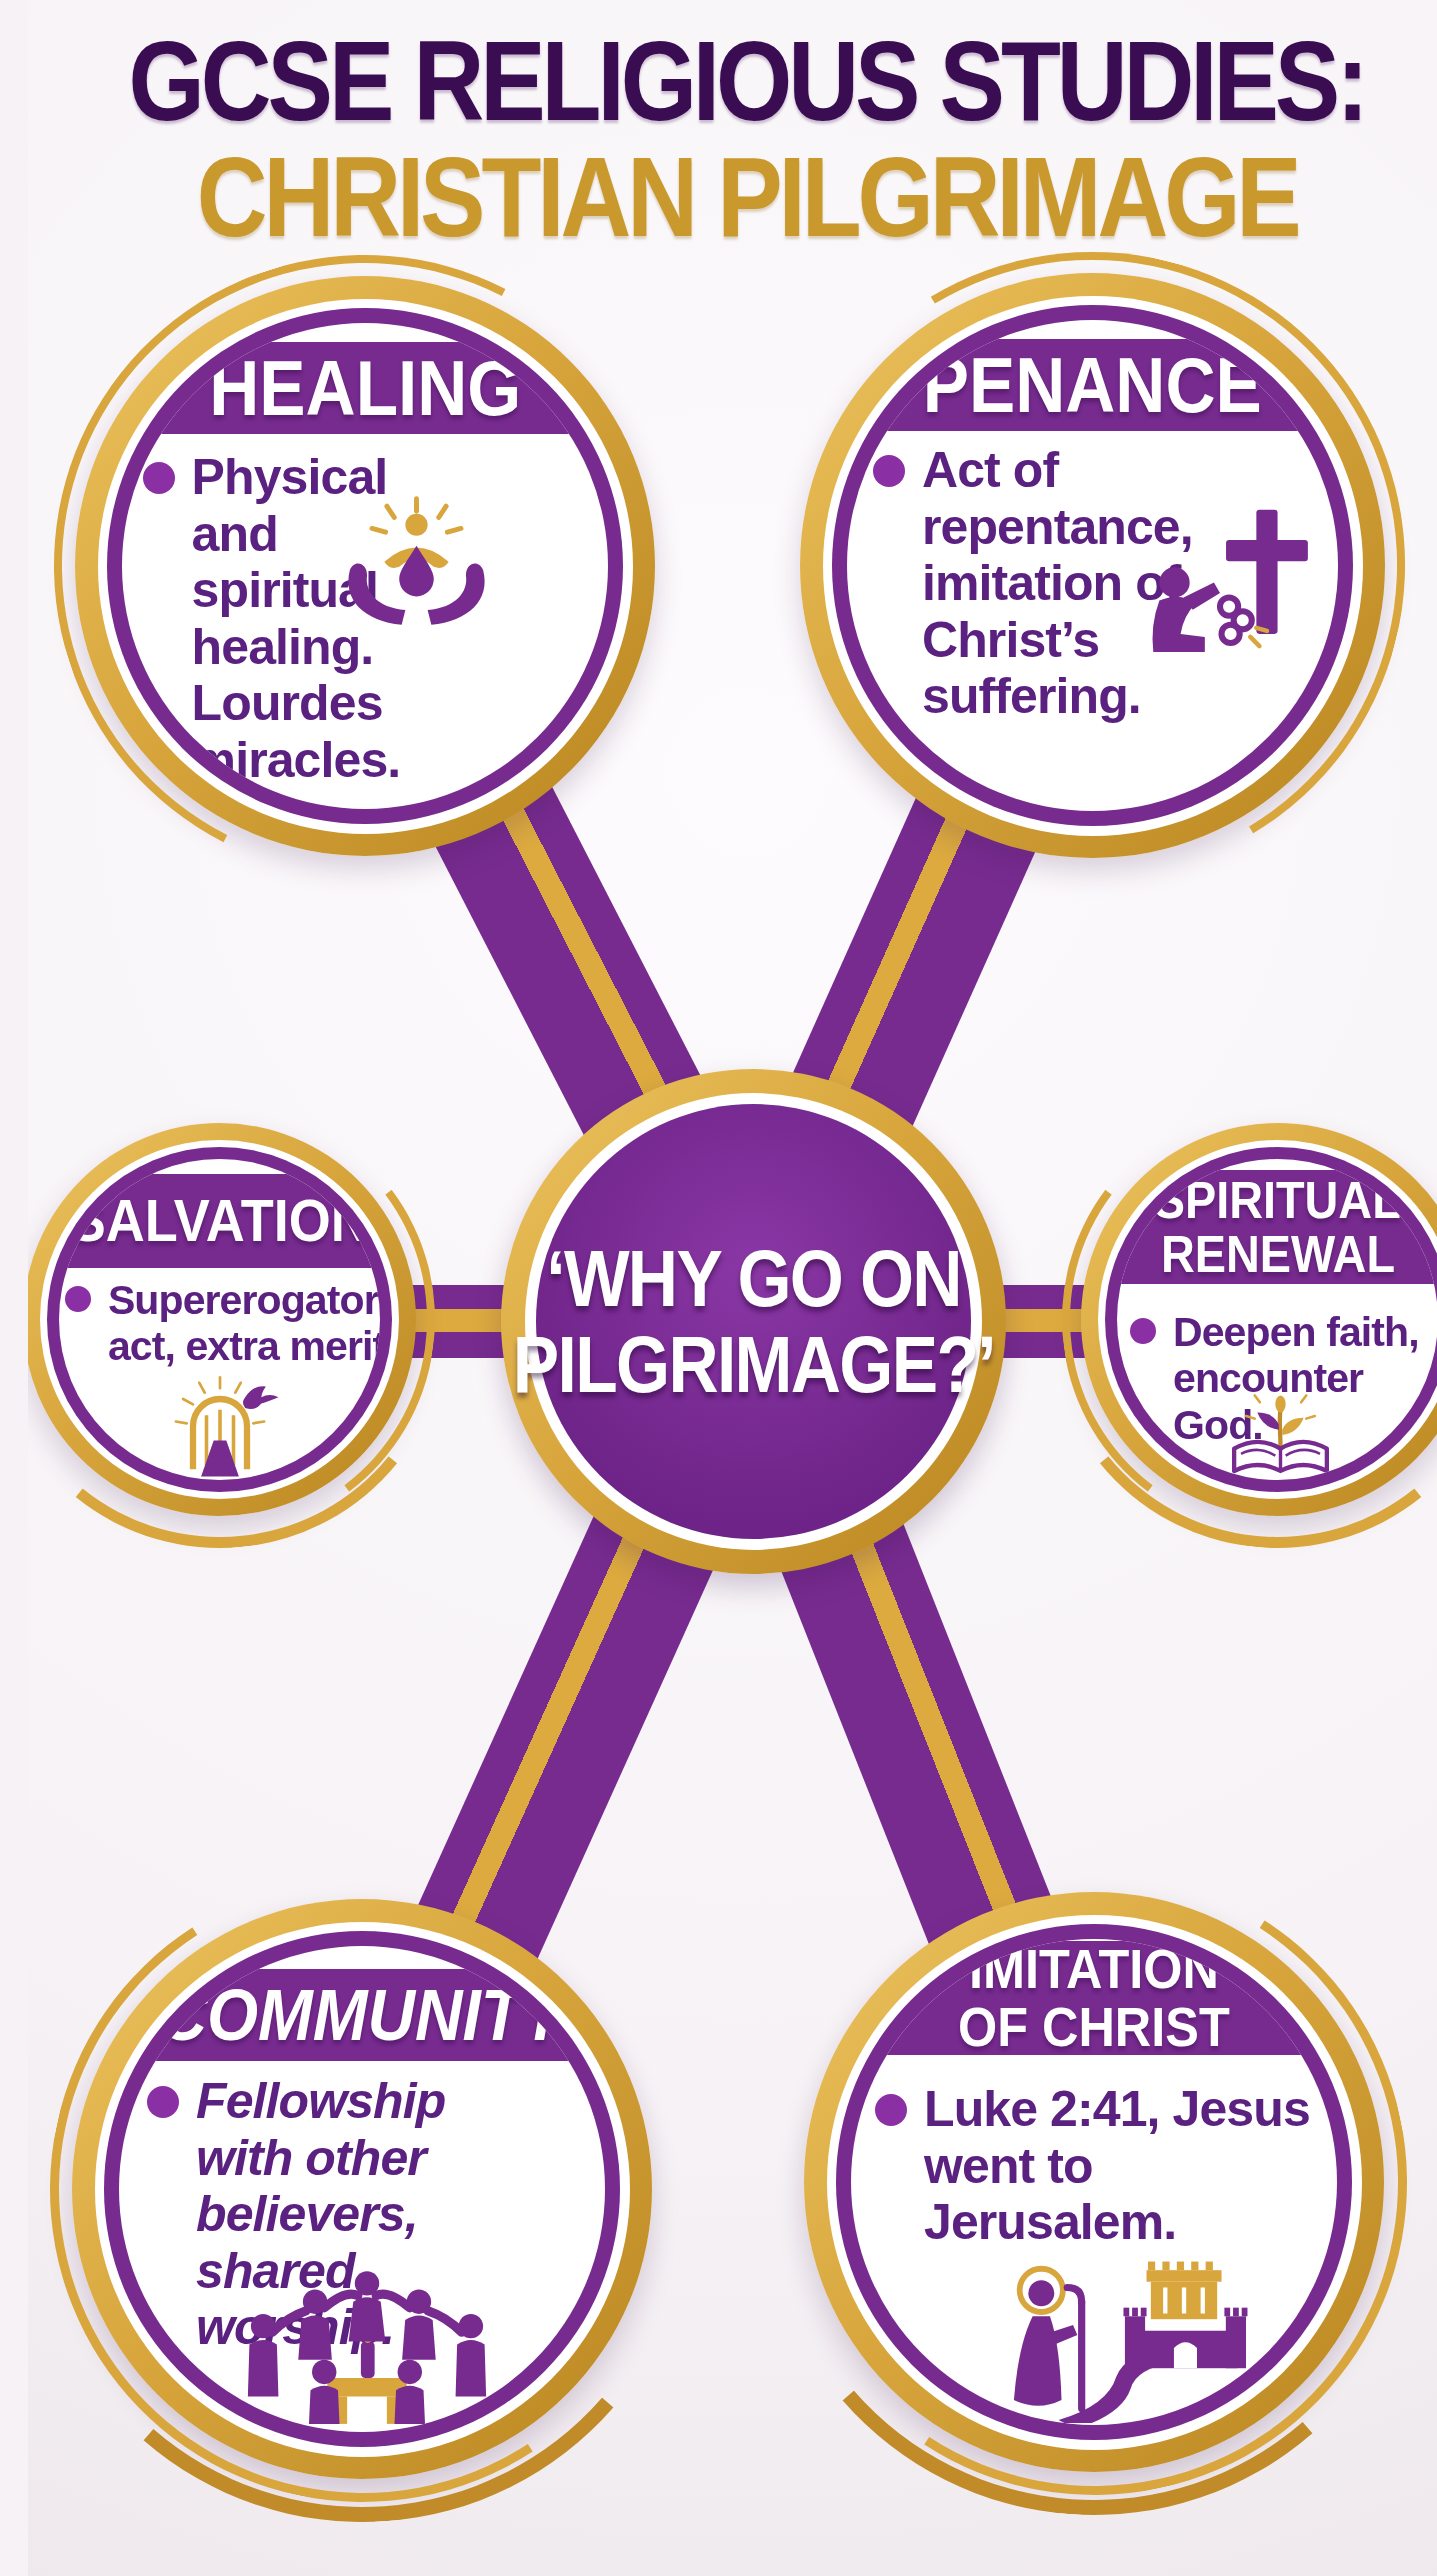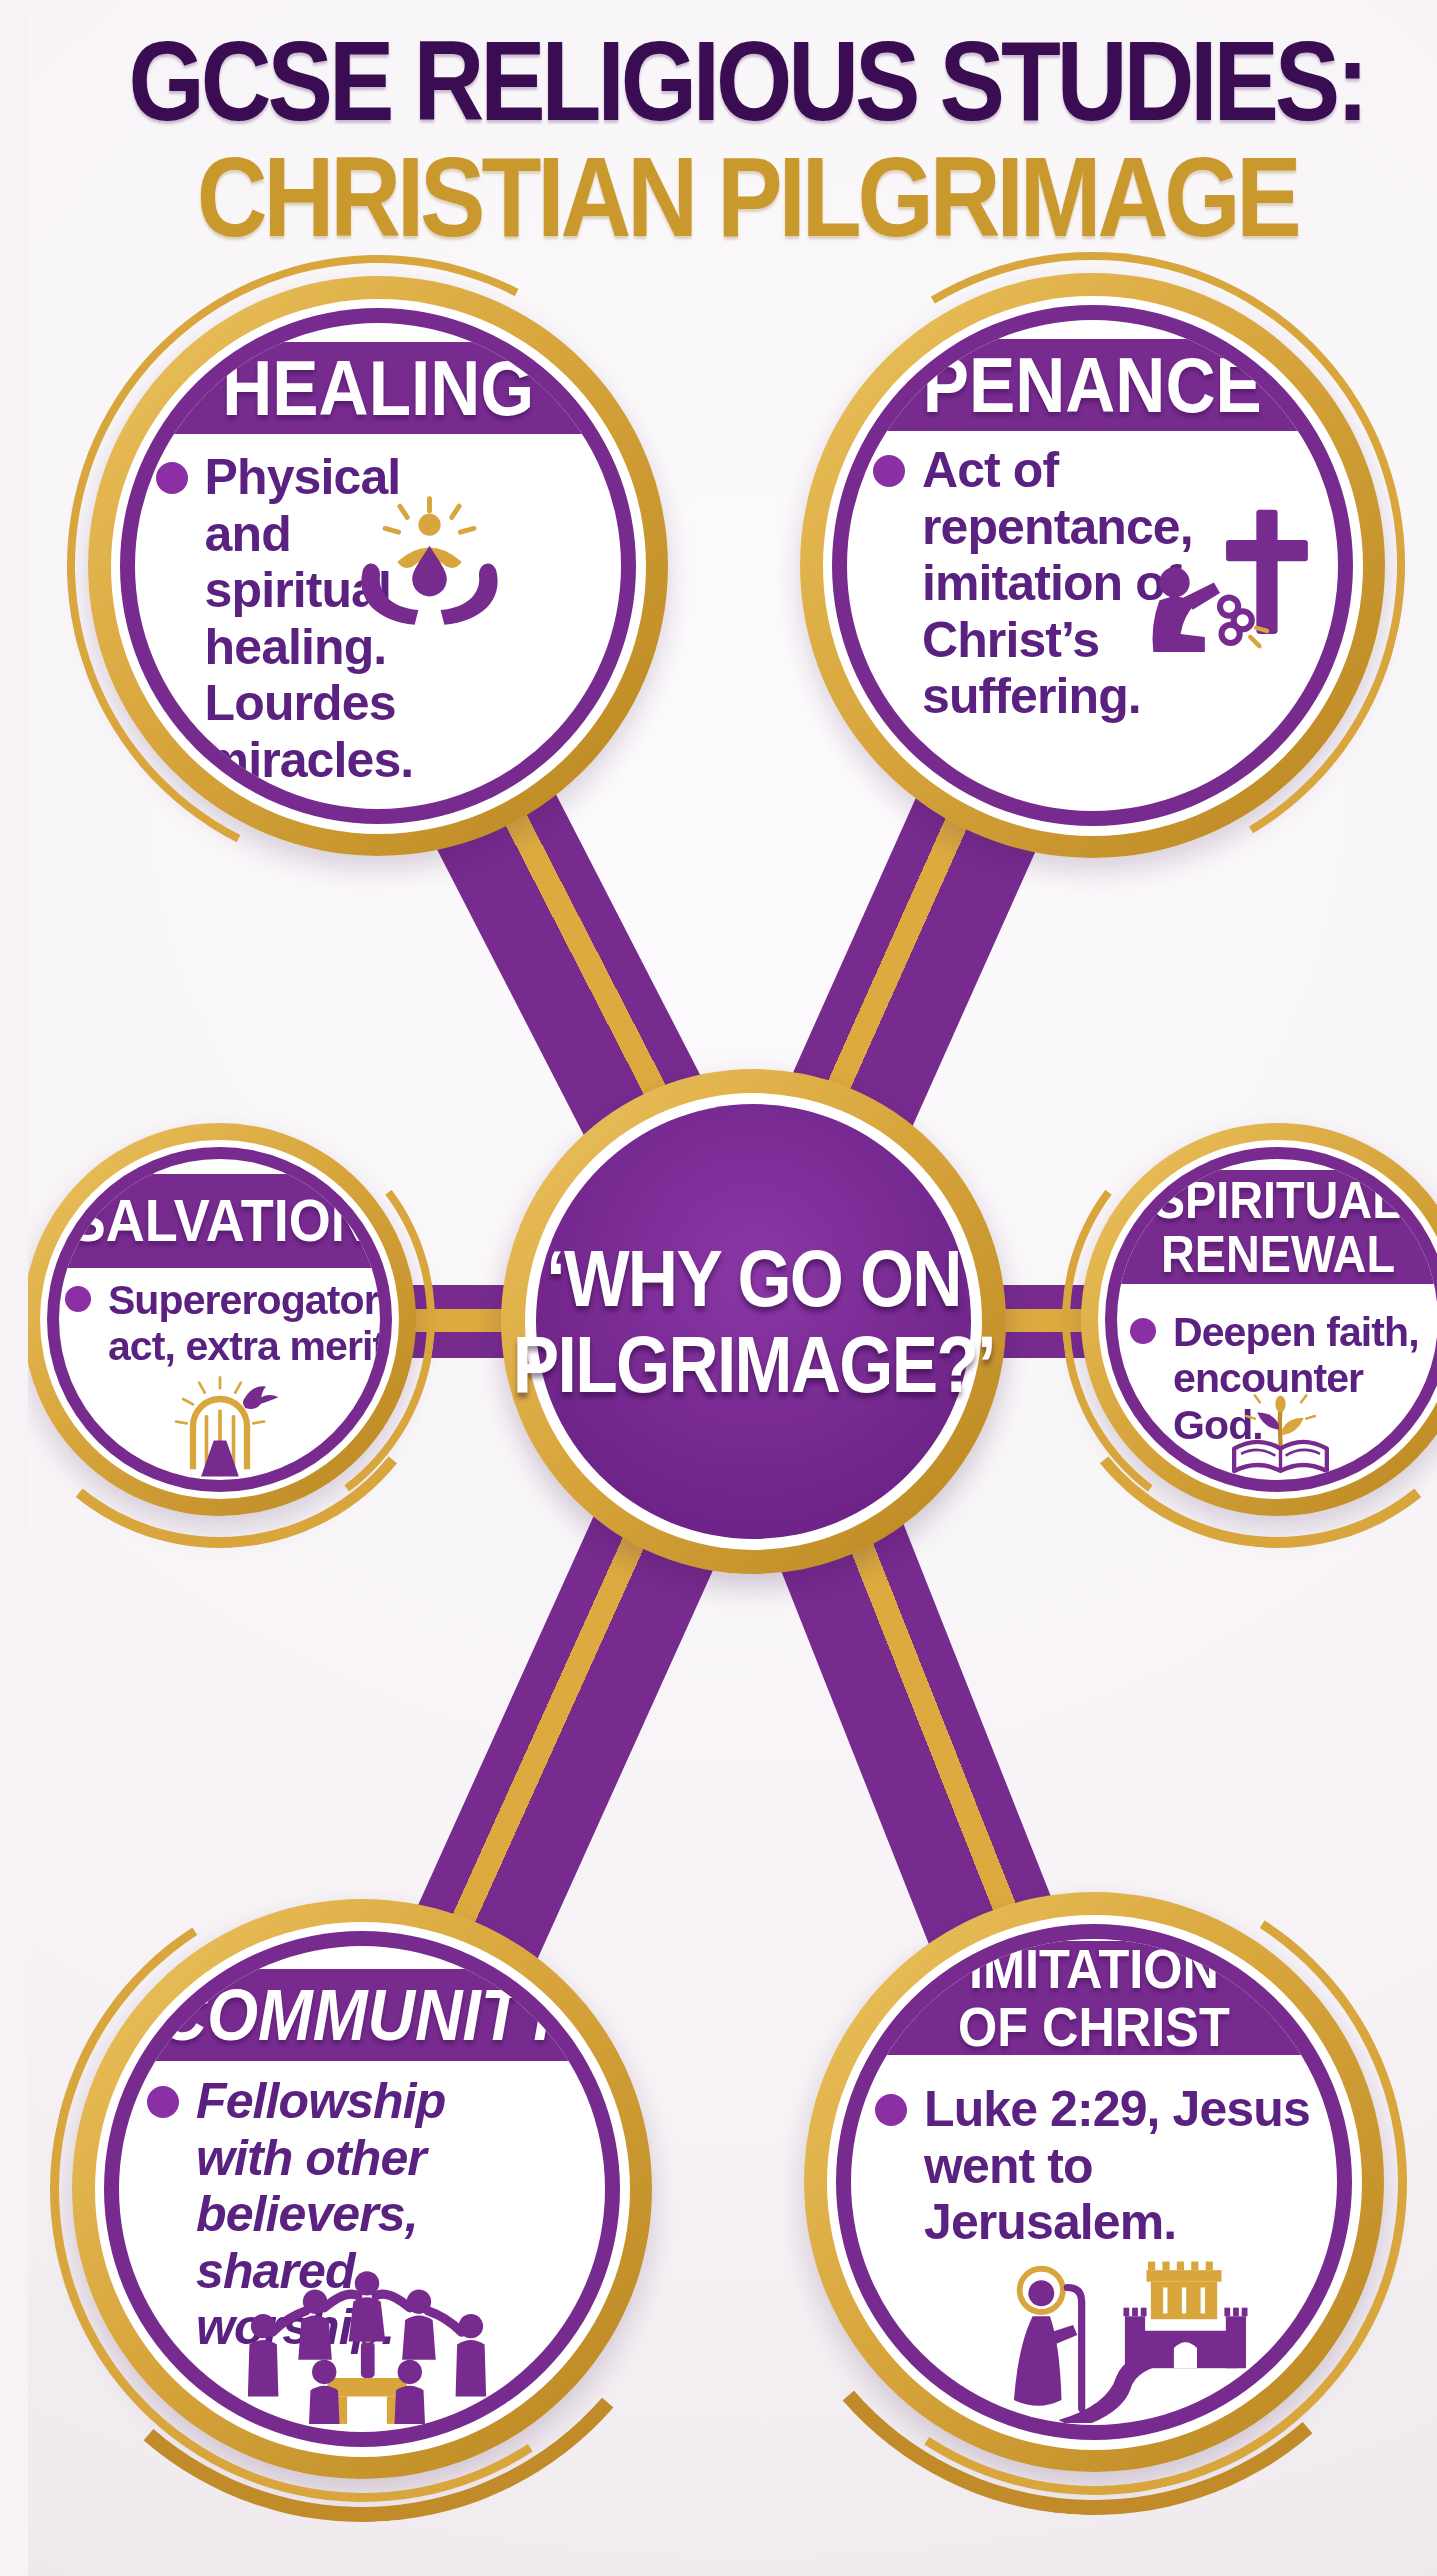--- a/index.html
+++ b/index.html
@@ -77,21 +77,21 @@
     <div class="line"><span class="t t2">CHRISTIAN PILGRIMAGE</span></div>
   </div>
 
   <div class="connector diag" style="left:106px;top:878px;width:850px;height:131px;transform:rotate(62.8deg);"></div>
   <div class="connector diag" style="left:480px;top:878px;width:829px;height:131px;transform:rotate(-65.9deg);"></div>
   <div class="connector horiz" style="left:192px;top:1285px;width:534px;height:73px;"></div>
   <div class="connector horiz" style="left:725px;top:1285px;width:524px;height:73px;"></div>
   <div class="connector diag" style="left:53px;top:1691px;width:952px;height:131px;transform:rotate(-65.7deg);"></div>
   <div class="connector diag" style="left:433px;top:1687px;width:925px;height:131px;transform:rotate(68.4deg);"></div>
 
-  <div class="node big" style="left:60px;top:276px;width:580px;height:580px;">
+  <div class="node big" style="left:47px;top:276px;width:580px;height:580px;">
     <div class="arc" style="inset:-20.6px;border-top-color:#d8a63d;border-left-color:#d8a63d;transform:rotate(-18deg);"></div>
     <div class="gap"></div>
     <div class="pring"></div>
     <div class="interior">
       <div class="band" style="top:19px;height:92px;">
         <span class="bt" style="font-size:77px;">HEALING</span>
       </div>
       <div class="body-block" style="left:20.6px;top:126px;width:318px;">
         <span class="bullet"></span>
         <span class="body-text" style="font-size:50px;">Physical and spiritual healing. Lourdes miracles.</span>
@@ -276,21 +276,21 @@
     <div class="arc" style="inset:-43px;border-width:15px;border-bottom-color:#c08b28;transform:rotate(4deg);"></div>
     <div class="gap"></div>
     <div class="pring"></div>
     <div class="interior">
       <div class="band" style="top:2px;height:114px;">
         <span class="bt" style="font-size:56px;">IMITATION</span>
         <span class="bt" style="font-size:56px;">OF CHRIST</span>
       </div>
       <div class="body-block" style="left:24px;top:142px;width:440px;">
         <span class="bullet"></span>
-        <span class="body-text" style="font-size:50px;">Luke 2:29, Jesus went to Jerusalem.</span>
+        <span class="body-text" style="font-size:50px;">Luke 2:41, Jesus went to Jerusalem.</span>
       </div>
       <div class="icon" style="left:105px;top:311px;width:309px;height:173px;">
         <svg viewBox="0 0 200 120">
           <circle cx="52" cy="28" r="15" fill="none" stroke="#d8a63d" stroke-width="4"></circle>
           <circle cx="52" cy="30" r="9" fill="#772b8f"></circle>
           <path d="M33,104 Q36,66 46,46 L58,46 Q65,66 66,104 Q50,112 33,104 Z" fill="#772b8f"></path>
           <path d="M56,58 L74,52 L77,59 L60,66 Z" fill="#772b8f"></path>
           <path d="M80,36 Q80,26 70,26" fill="none" stroke="#772b8f" stroke-width="5" stroke-linecap="round"></path>
           <line x1="80" y1="36" x2="80" y2="110" stroke="#772b8f" stroke-width="5" stroke-linecap="round"></line>
           <path d="M64,118 Q98,108 104,88 Q110,72 138,68 L144,78 Q118,82 114,96 Q108,114 76,124 Z" fill="#772b8f"></path>

